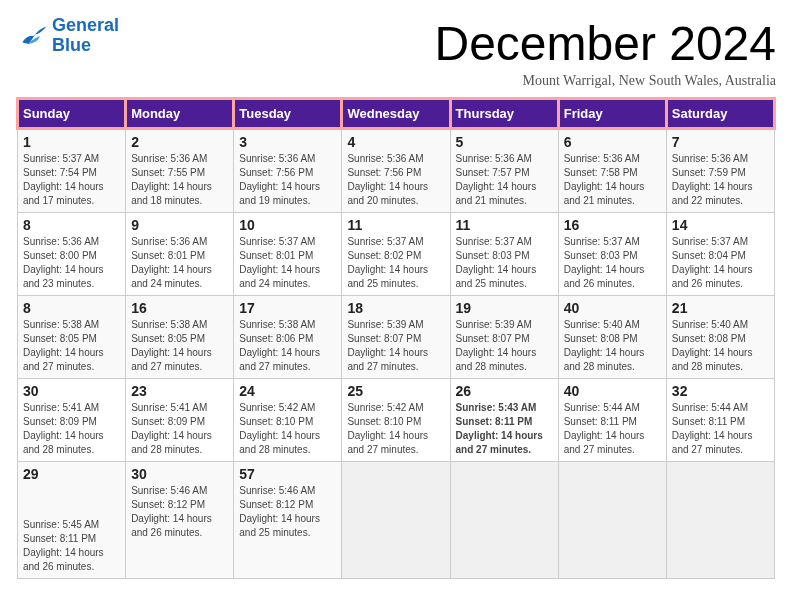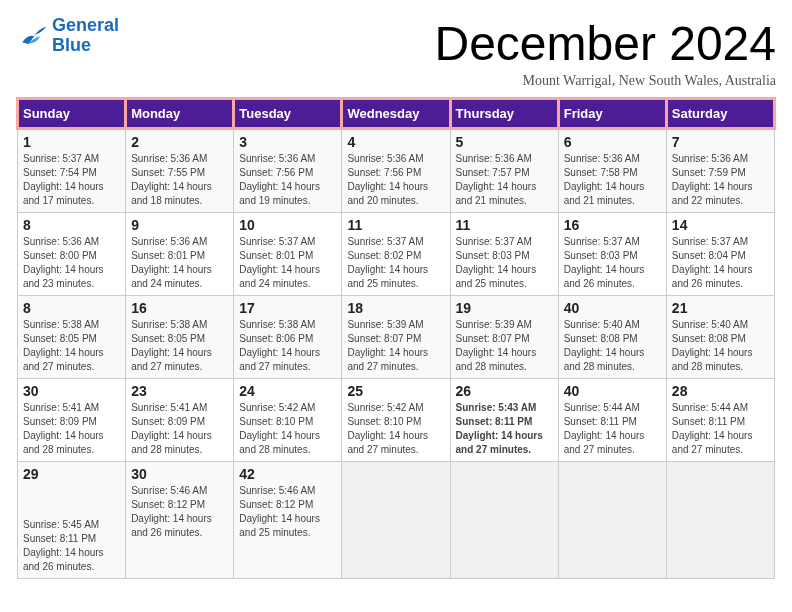--- a/index.html
+++ b/index.html
@@ -312,21 +312,21 @@
 and 27 minutes.</div>
         </td>
         <td>
           <span class="day-number">40</span>
           <div class="day-info" style="white-space: pre-line;">Sunrise: 5:44 AM
 Sunset: 8:11 PM
 Daylight: 14 hours
 and 27 minutes.</div>
         </td>
         <td>
-          <span class="day-number">28</span>
+          <span class="day-number">32</span>
           <div class="day-info" style="white-space: pre-line;">Sunrise: 5:44 AM
 Sunset: 8:11 PM
 Daylight: 14 hours
 and 27 minutes.</div>
         </td>
       </tr>
       <tr>
         <td>
           <span class="day-number">29</span>
           <div class="day-info" style="white-space: pre-line; margin-top: 36px;">Sunrise: 5:45 AM
@@ -335,21 +335,21 @@
 and 26 minutes.</div>
         </td>
         <td>
           <span class="day-number">30</span>
           <div class="day-info" style="white-space: pre-line;">Sunrise: 5:46 AM
 Sunset: 8:12 PM
 Daylight: 14 hours
 and 26 minutes.</div>
         </td>
         <td>
-          <span class="day-number">42</span>
+          <span class="day-number">57</span>
           <div class="day-info" style="white-space: pre-line;">Sunrise: 5:46 AM
 Sunset: 8:12 PM
 Daylight: 14 hours
 and 25 minutes.</div>
         </td>
         <td class="empty-cell"></td>
         <td class="empty-cell"></td>
         <td class="empty-cell"></td>
         <td class="empty-cell"></td>
       </tr>

